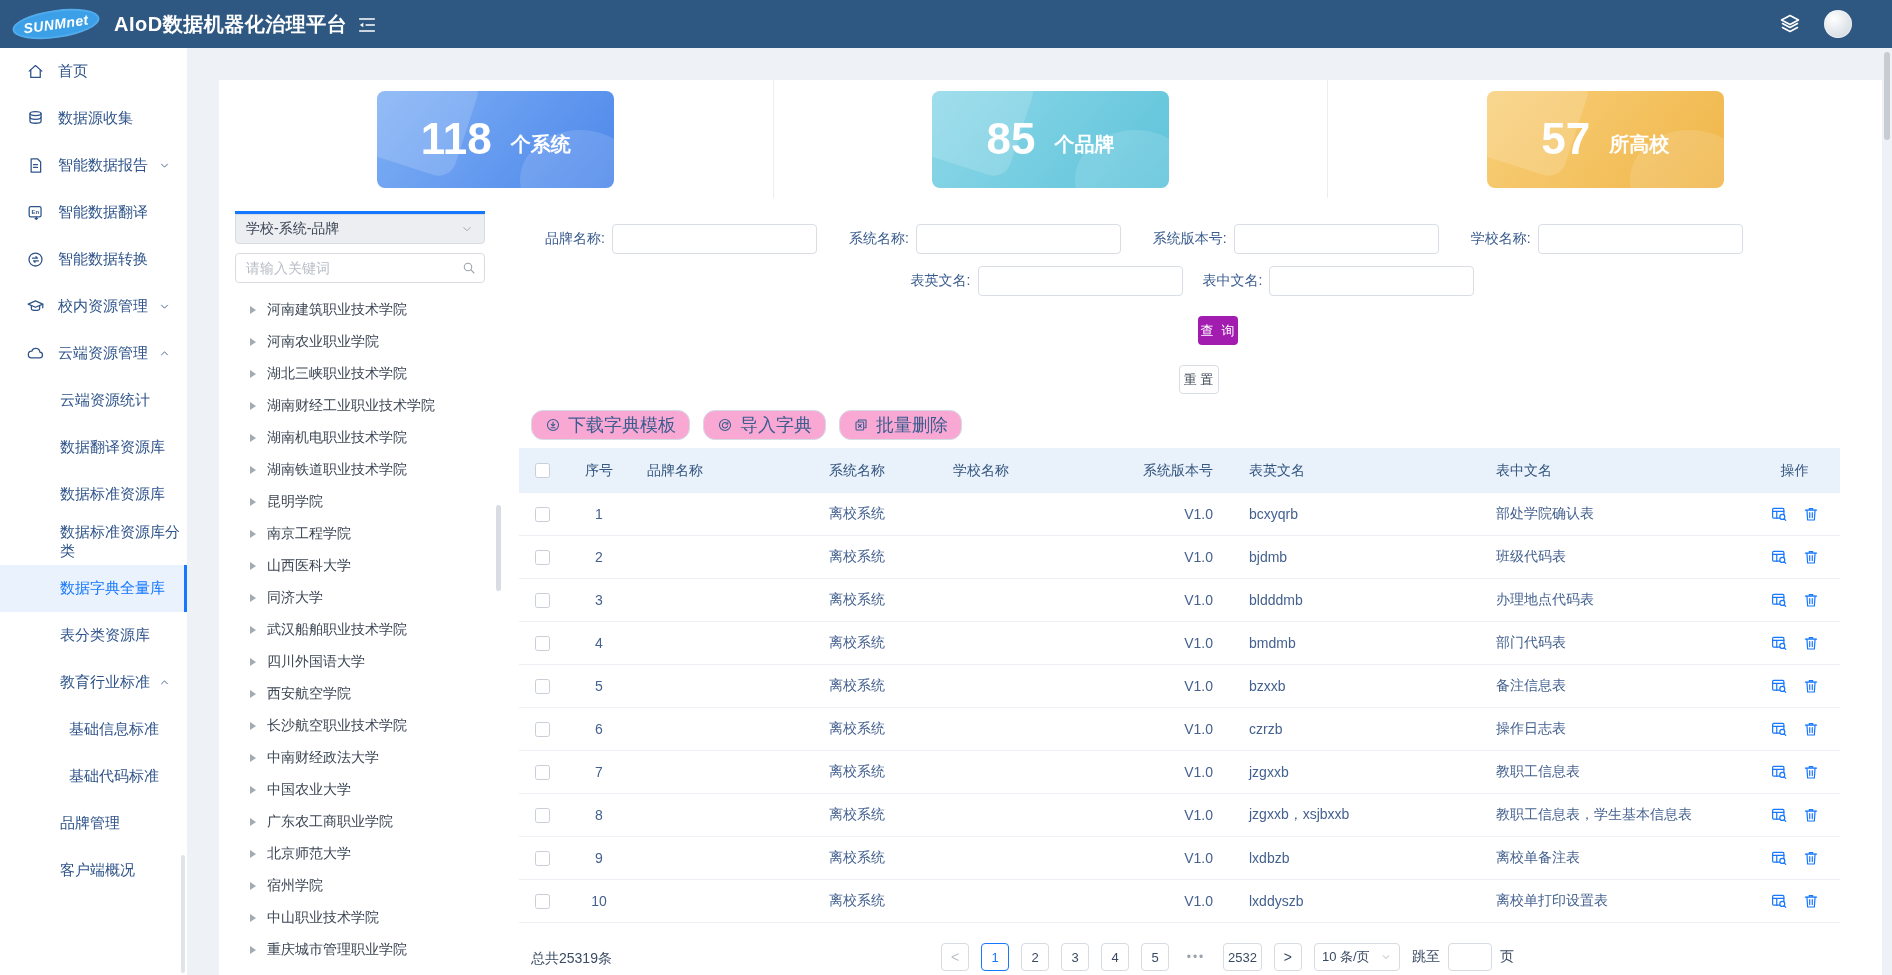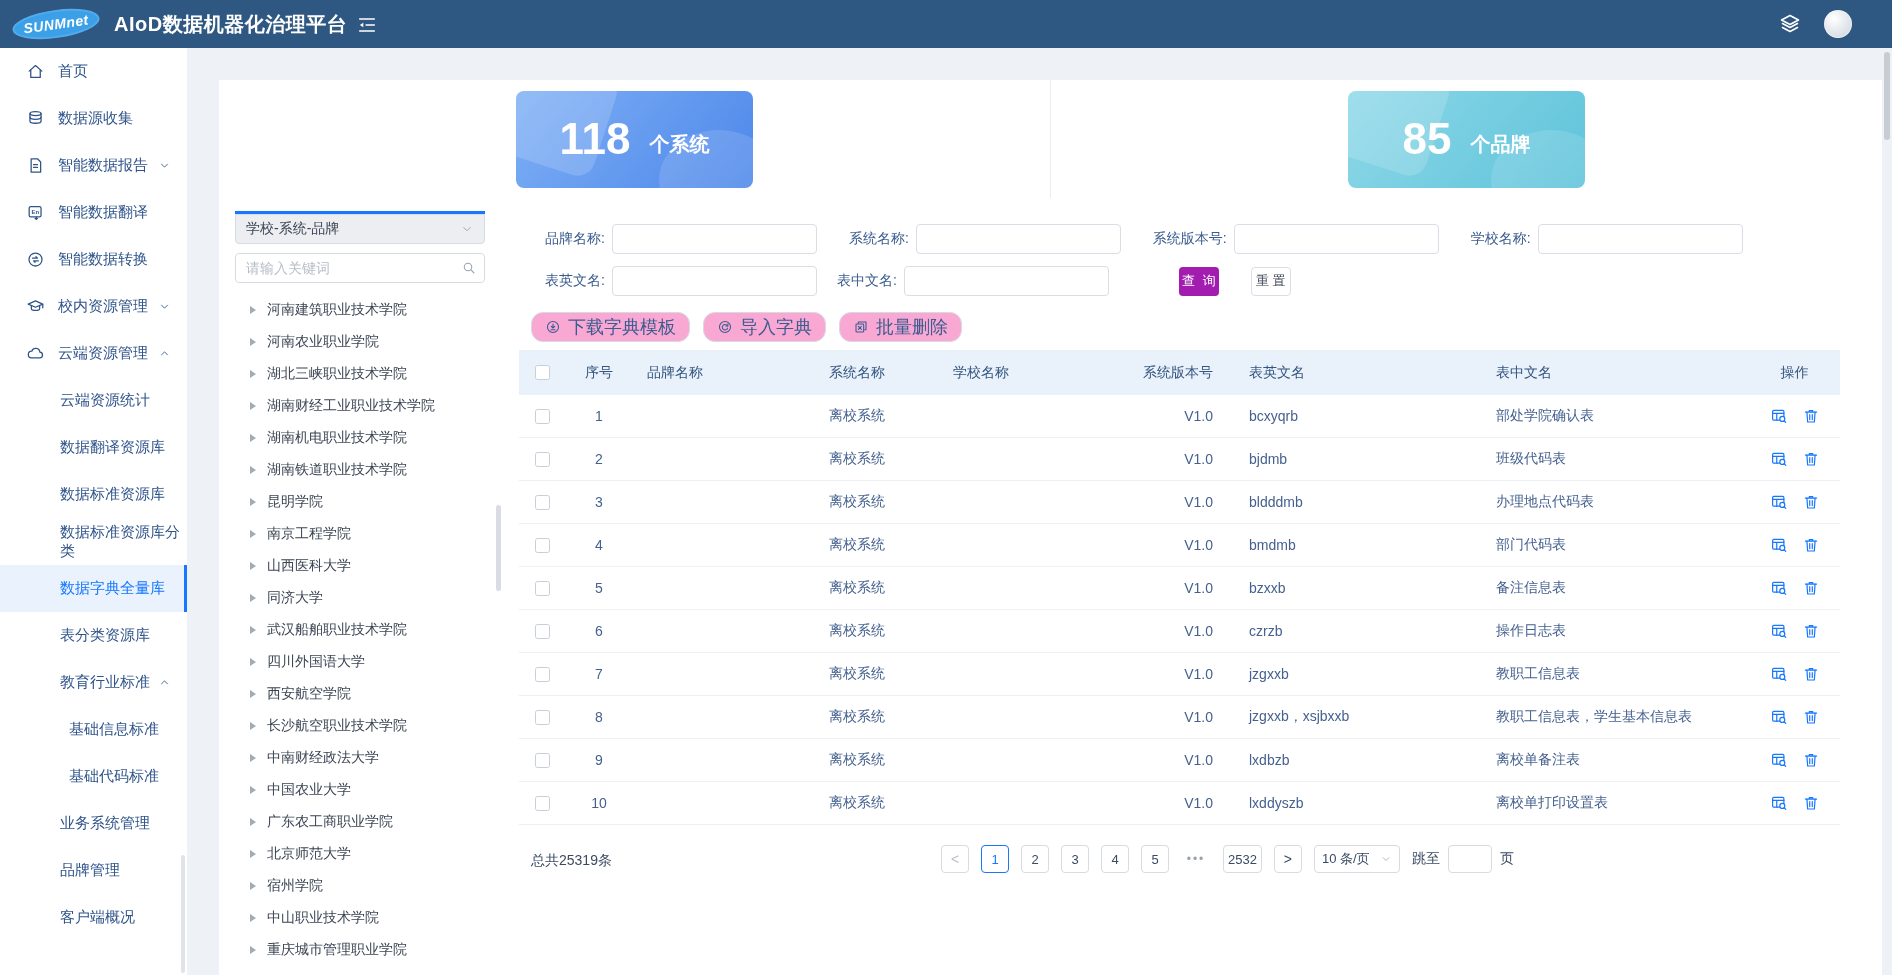--- a/index.html
+++ b/index.html
@@ -60,21 +60,21 @@
   .tree-list { margin-top:11px; }
   .tree-item { height:32px; display:flex; align-items:center; cursor:pointer; }
   .tree-item .caret { width:0; height:0; border-left:6px solid #a3abb5; border-top:4.5px solid transparent; border-bottom:4.5px solid transparent; margin-left:15px; margin-right:11px; flex:0 0 auto; }
   .tree-item .t-label { font-size:14px; color:#3b4553; white-space:nowrap;font-family:Liberation Mono, monospace; }
   .tree-scroll { position:absolute; right:6px; top:294px; width:5px; height:86px; background:#d9dde3; border-radius:3px; }
 
   
   .right-area { position:absolute; left:519px; top:224px; width:1321px; }
   .filter-row { display:flex; align-items:center; }
   .filter-row.r1 { margin-left:26px; gap:32px; }
-  .filter-row.r2 { margin-left:26px; gap:20px; margin-top:12px; }
+  .filter-row.r2 { margin-left:26px; gap:20px; margin-top:12px;flex-direction:column; }
   .f-group { display:flex; align-items:center; }
   .f-label { font-size:14px; color:#3a5c8e; margin-right:7px; white-space:nowrap; }
   .f-input { width:205px; height:30px; border:1px solid #d9dde5; border-radius:4px; padding:0 8px; font-size:14px; color:#3b4553; font-family:inherit; outline:none; background:#fff; }
   .btn-query { margin-left:50px; width:40px; height:29px; background:#a21caf; color:#fff; border:none; border-radius:4px; font-size:13px; font-family:Liberation Mono, monospace; cursor:pointer; }
   .btn-reset { margin-left:12px; width:40px; height:29px; background:#fff; color:#3b4553; border:1px solid #d9dde5; border-radius:4px; font-size:13px; font-family:inherit; cursor:pointer; }
 
   .toolbar { display:flex; gap:13px; margin-top:16px; margin-left:12px; }
   .tool-btn { height:30px; display:flex; align-items:center; gap:7px; padding:0 13px; background:#f9a8d4; border:1px solid #d5dae3; border-radius:12px; font-size:18px; color:#3a5c8e; font-family:inherit; cursor:pointer; }
   .tool-btn .tico { width:16px; height:16px; color:#3a5c8e; }
 
@@ -248,23 +248,20 @@
           </svg>
         </span>
       </div>
       <div class="side-item lvl2">
         <span>基础信息标准</span>
       </div>
       <div class="side-item lvl2">
         <span>基础代码标准</span>
       </div>
       <div class="side-item lvl1">
-        <span>业务系统管理</span>
-      </div>
-      <div class="side-item lvl1">
         <span>品牌管理</span>
       </div>
       <div class="side-item lvl1">
         <span>客户端概况</span>
       </div>
     </div>
   <div class="side-scroll"></div>
 </div>
 
 <div class="main-card"></div>
@@ -273,20 +270,26 @@
     <div class="stat-sec">
       <div class="stat-card blue">
       <span class="stat-num">118</span>
       <span class="stat-unit">个系统</span>
     </div>
     </div>
     <div class="stat-sec">
       <div class="stat-card teal">
       <span class="stat-num">85</span>
       <span class="stat-unit">个品牌</span>
+    </div>
+    </div>
+    <div class="stat-sec">
+      <div class="stat-card amber">
+      <span class="stat-num">57</span>
+      <span class="stat-unit">所高校</span>
     </div>
     </div>
   </div>
 
 <div class="tree-panel">
   <div class="tree-accent"></div>
   <div class="tree-select">
     <span>学校-系统-品牌</span>
     <span class="chev">
       <svg class="ico" viewBox="0 0 24 24">

